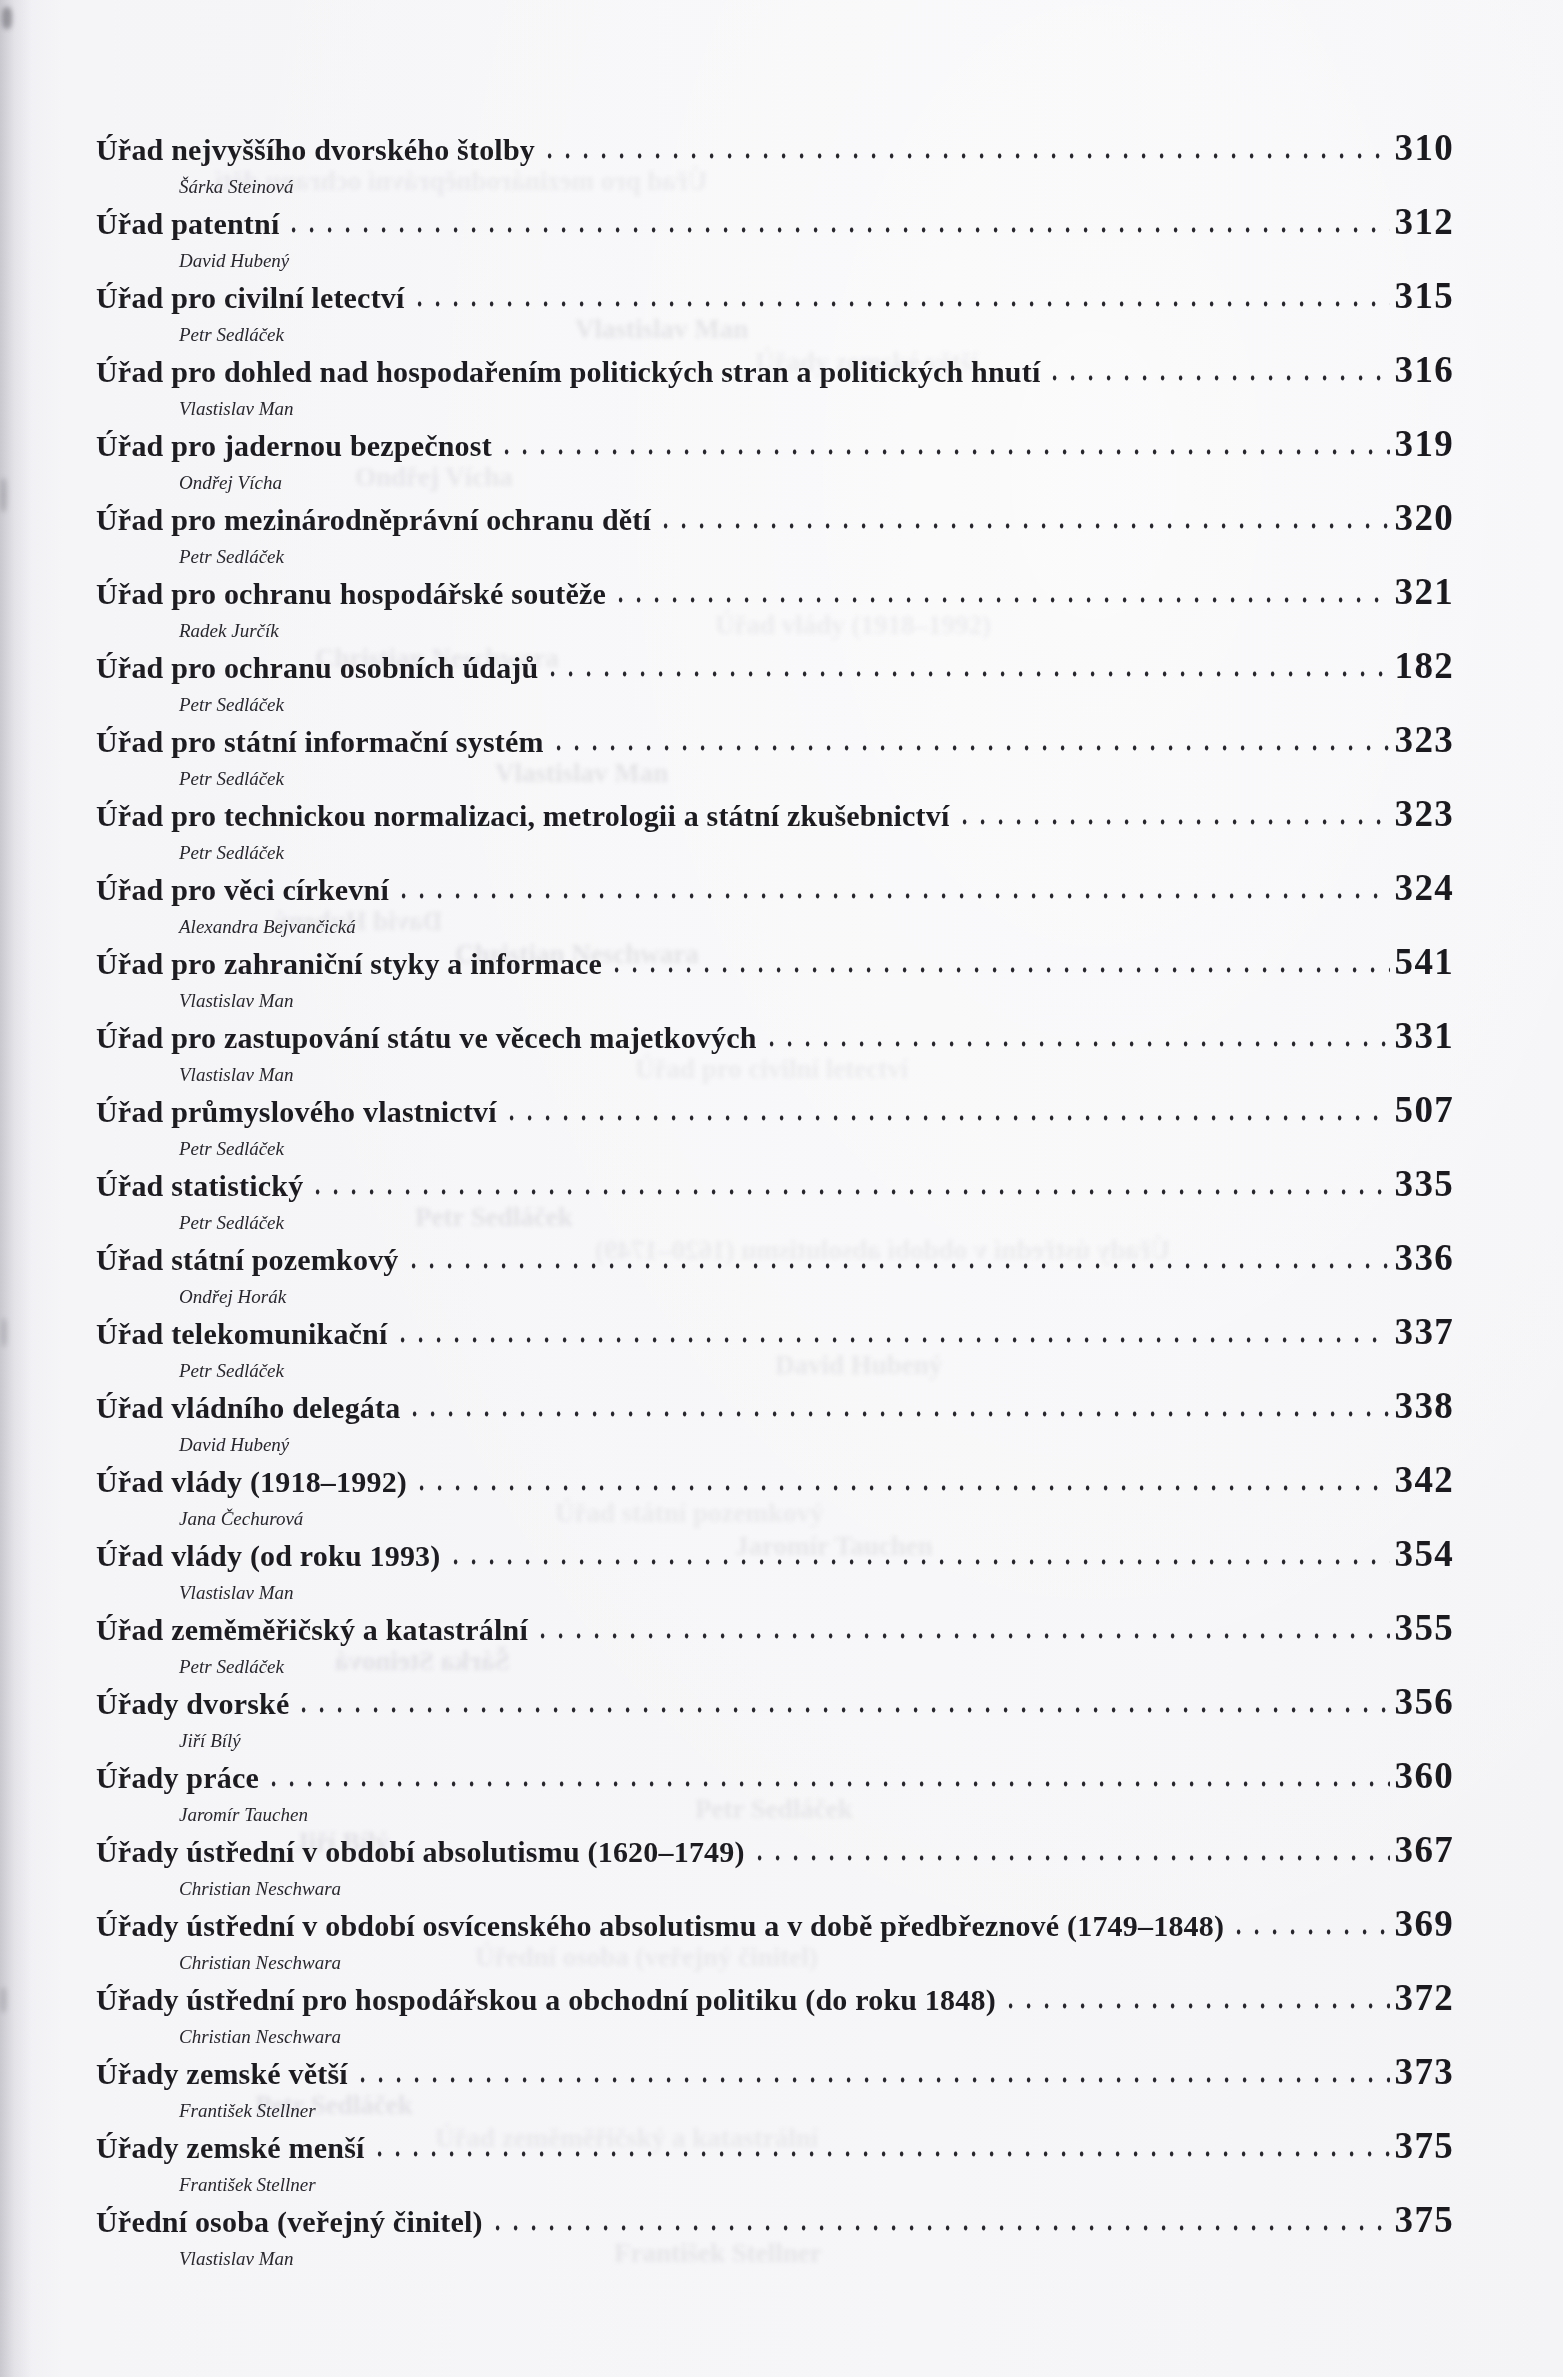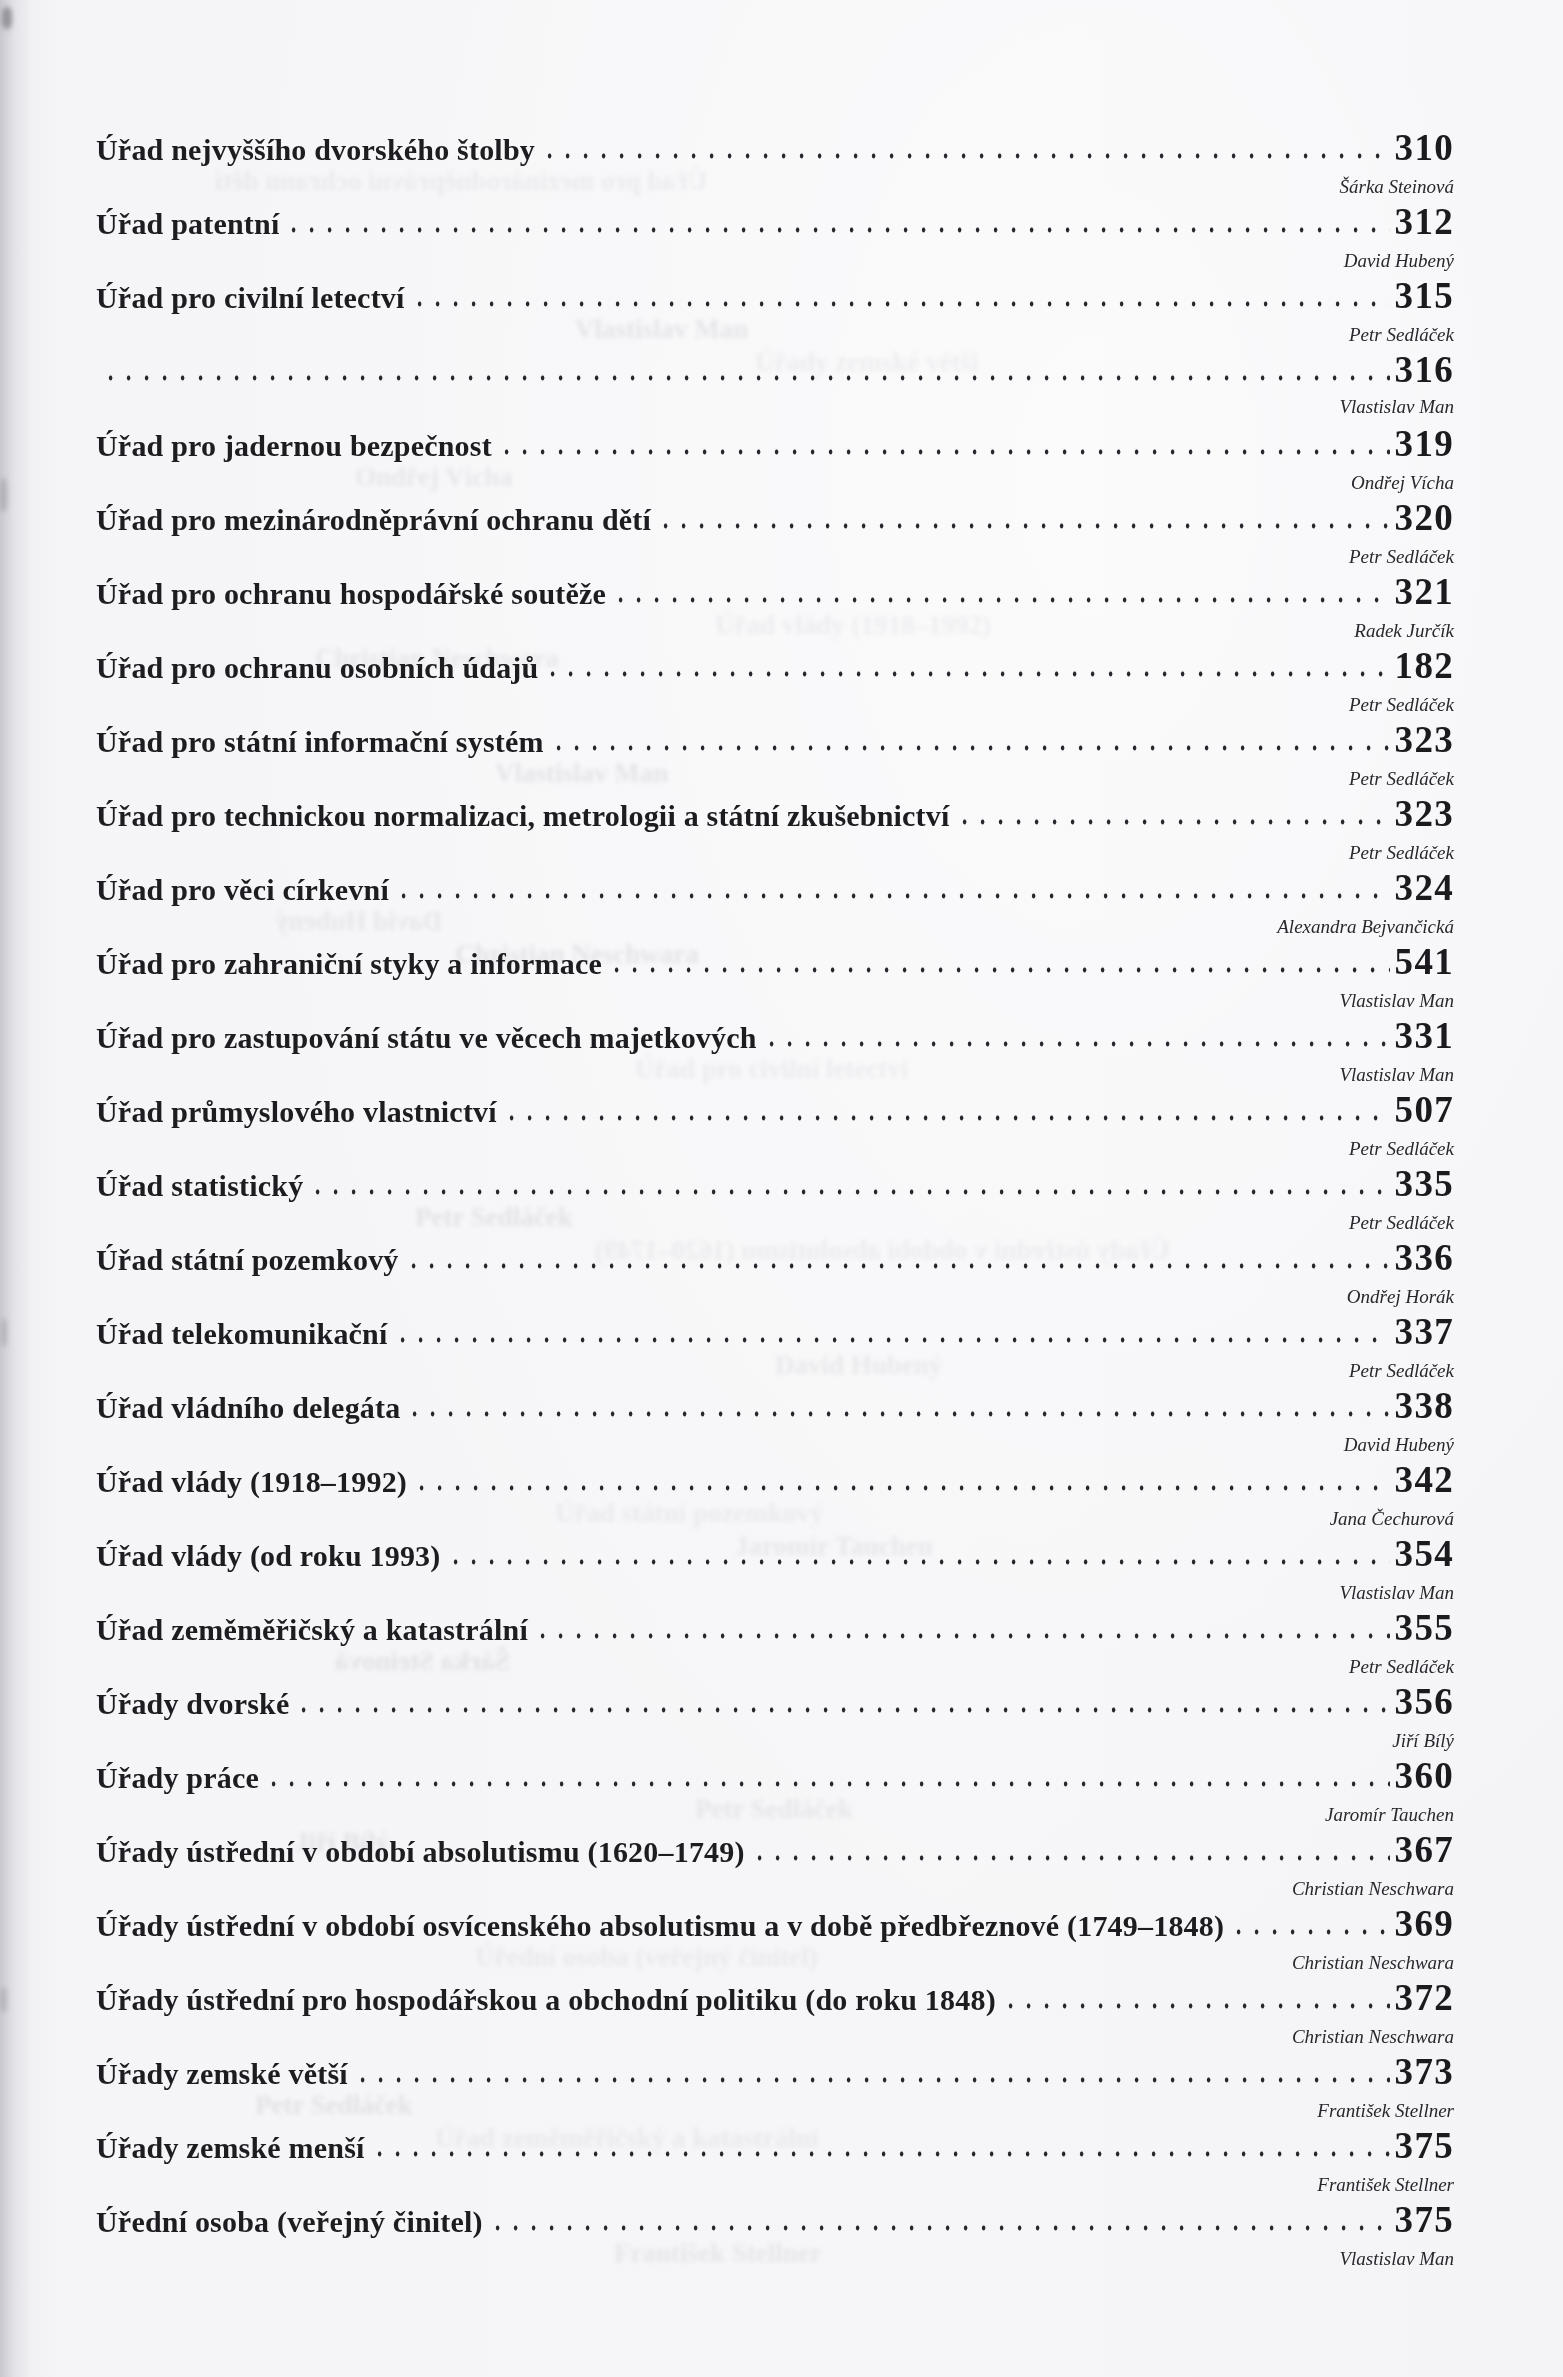--- a/index.html
+++ b/index.html
@@ -36,21 +36,20 @@
   .toc {
     position: absolute;
     left: 96px;
     top: 128px;
     width: 1358px;
   }
   .entry {
     position: relative;
     height: 74px;
     overflow: visible;
-    text-align: right;
   }
   .row {
     display: flex;
     align-items: baseline;
     line-height: 39px;
     white-space: nowrap;
   }
   .title {
     flex: 0 0 auto;
     font-size: 30px;
@@ -132,20 +131,21 @@
         <span class="title">Úřad pro civilní letectví</span>
         <span class="leader"></span>
         <span class="page-num">315</span>
       </div>
       <div class="author">Petr Sedláček</div>
     </section>
 
     <section class="entry">
       <span class="ghost" style="left: 659px; top: -3.4px; opacity: 0.09;">Úřady zemské větší</span>
       <div class="row">
+        <span class="title">Úřad pro dohled nad hospodařením politických stran a politických hnutí</span>
         <span class="leader"></span>
         <span class="page-num">316</span>
       </div>
       <div class="author">Vlastislav Man</div>
     </section>
 
     <section class="entry">
       <span class="ghost" style="left: 259px; top: 38px; opacity: 0.115;">Ondřej Vícha</span>
       <div class="row">
         <span class="title">Úřad pro jadernou bezpečnost</span>

